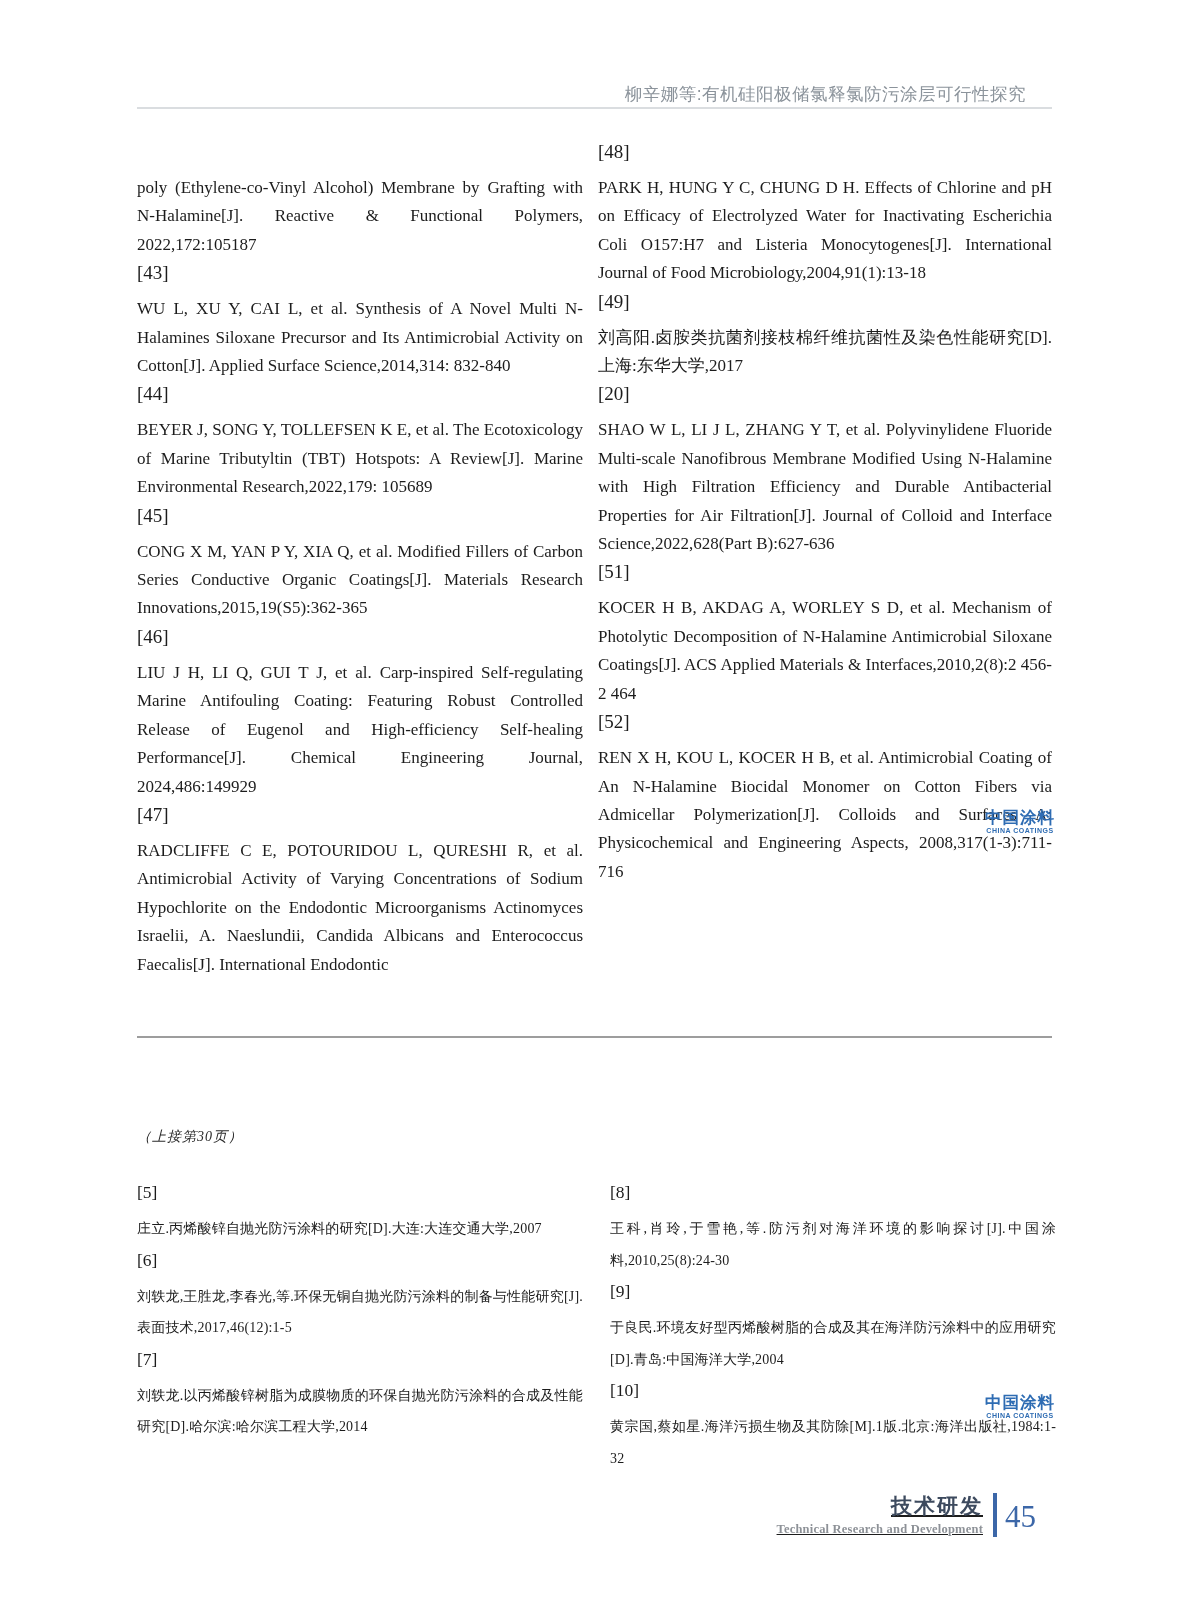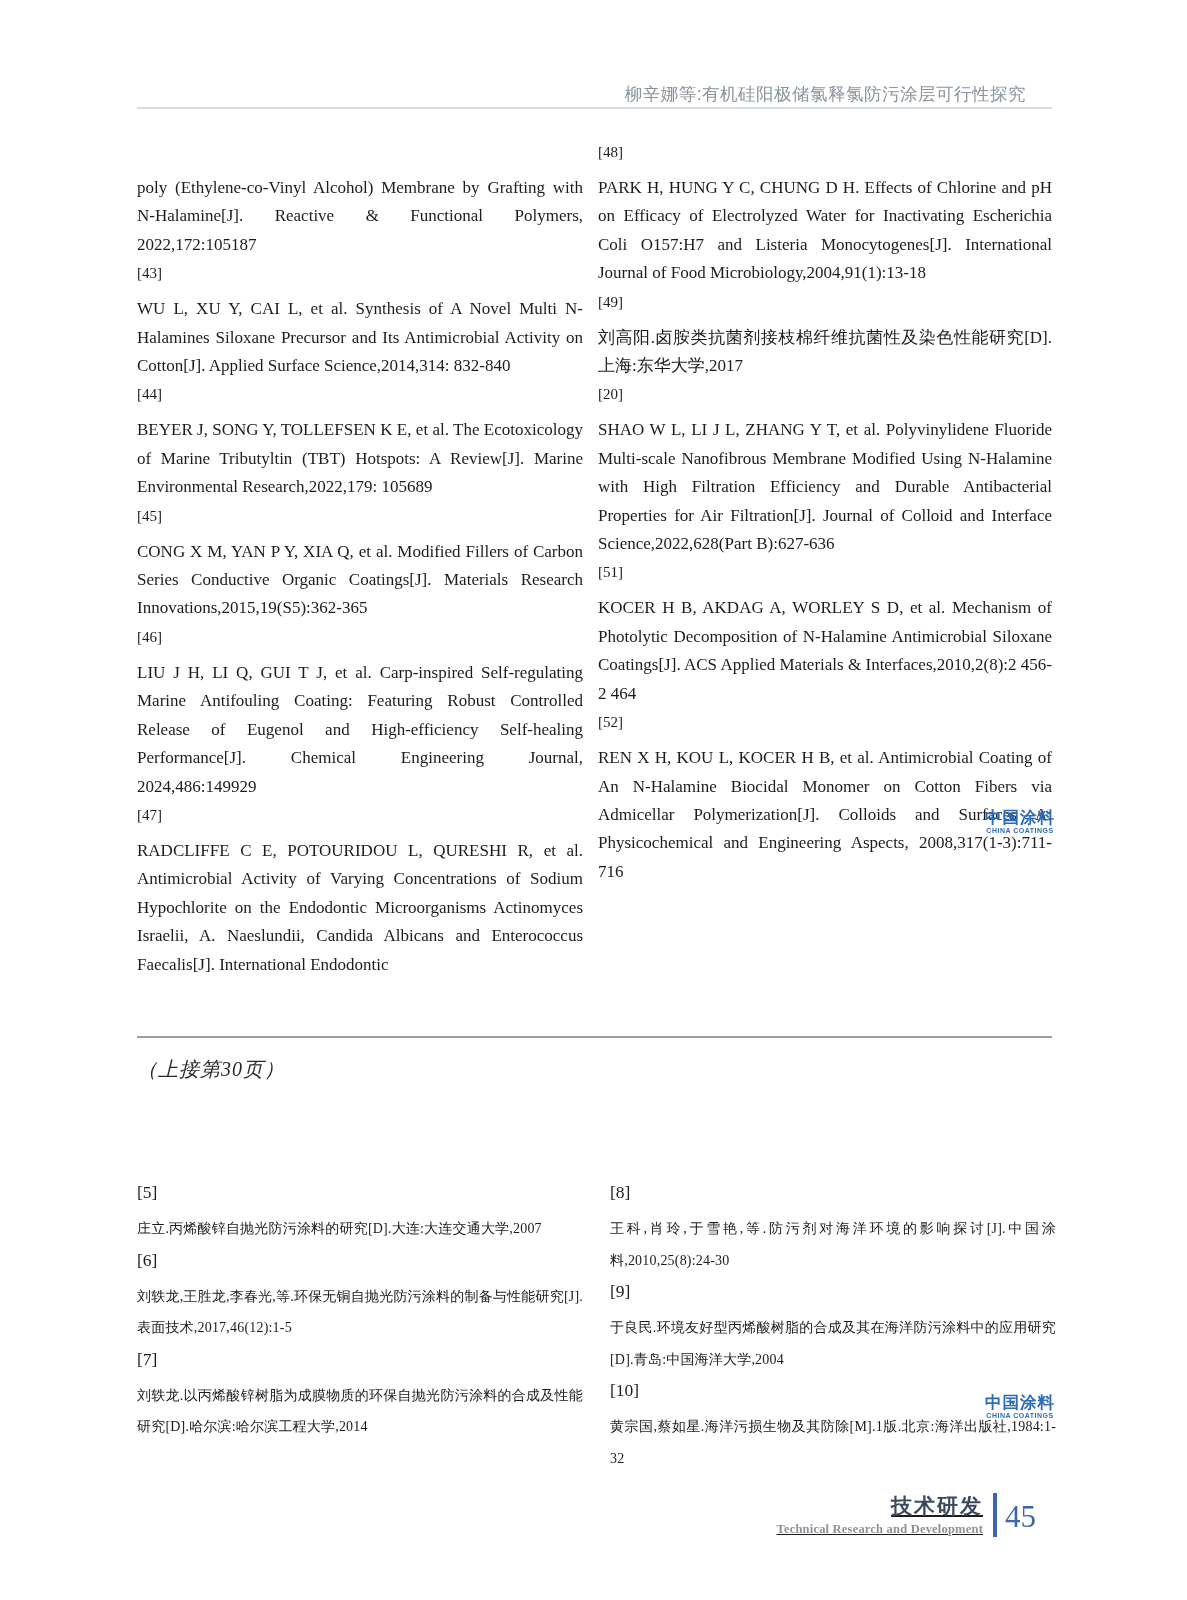--- a/index.html
+++ b/index.html
@@ -21,37 +21,37 @@
   .header-rule {
     position:absolute; left:137px; top:107px;
     width:915px; height:2px; background:#dadde0;
   }
 
   
   .col { position:absolute; }
   .col-top-left  { left:137px; top:138px; width:446px; }
   .col-top-right { left:598px; top:138px; width:454px; }
   .ref { display:flex;flex-direction:column; }
-  .ref-num { flex:0 0 36px; font-size:15px; line-height:28.4px; }
+  .ref-num { flex:0 0 36px; font-size:19px; line-height:28.4px; }
   .ref-text { flex:1; font-size:17px; line-height:28.4px; text-align:justify; }
 
   
   .col-bot-left  { left:137px; top:1177px; width:446px; }
   .col-bot-right { left:610px; top:1177px; width:446px; }
   .col-bot-left .ref-num, .col-bot-right .ref-num { font-size:17.5px; line-height:31.5px; }
   .col-bot-left .ref-text, .col-bot-right .ref-text { font-size:14px; line-height:31.5px; letter-spacing:0.2px; }
 
   
   .section-divider {
     position:absolute; left:137px; top:1036px;
     width:915px; height:2px; background:#9d9d9d;
   }
   .continuation-note {
-    position:absolute; left:137px; top:1056px;
-    font-size:20px; font-style:italic; color:#2a2a2a; letter-spacing:1px;
+    position:absolute; left:137px; top:1128px;
+    font-size:14px; font-style:italic; color:#2a2a2a; letter-spacing:1px;
   }
 
   
   .logo { position:absolute; text-align:center; line-height:1.1;margin-top:22px; }
   .logo-1 { left:985px; top:786px; }
   .logo-2 { left:985px; top:1371px; }
   .logo-cn {
     font-family:"Liberation Sans","DejaVu Sans",sans-serif;
     font-size:16.5px; font-weight:700; color:#2e6cb3; letter-spacing:1px;
   }

